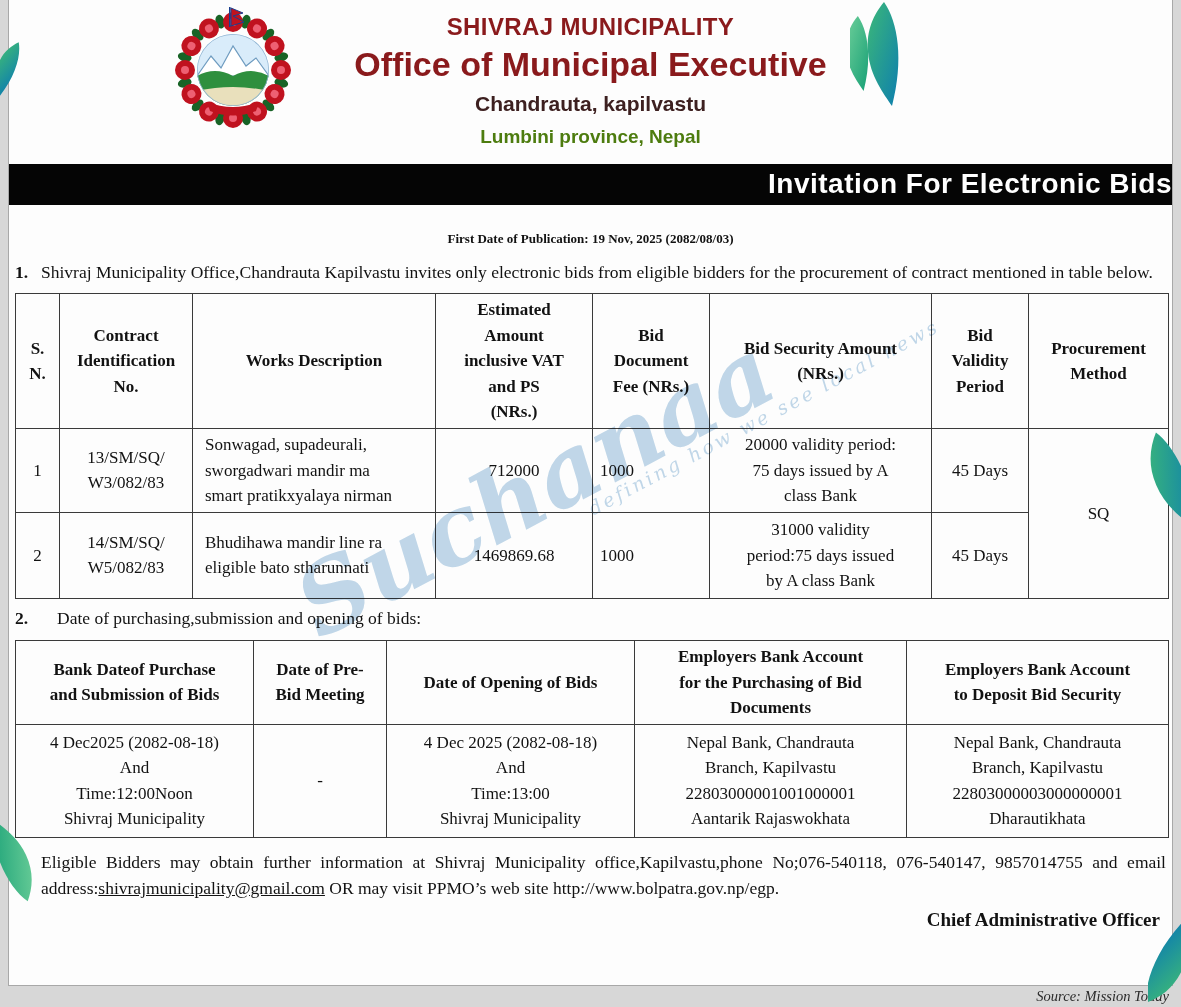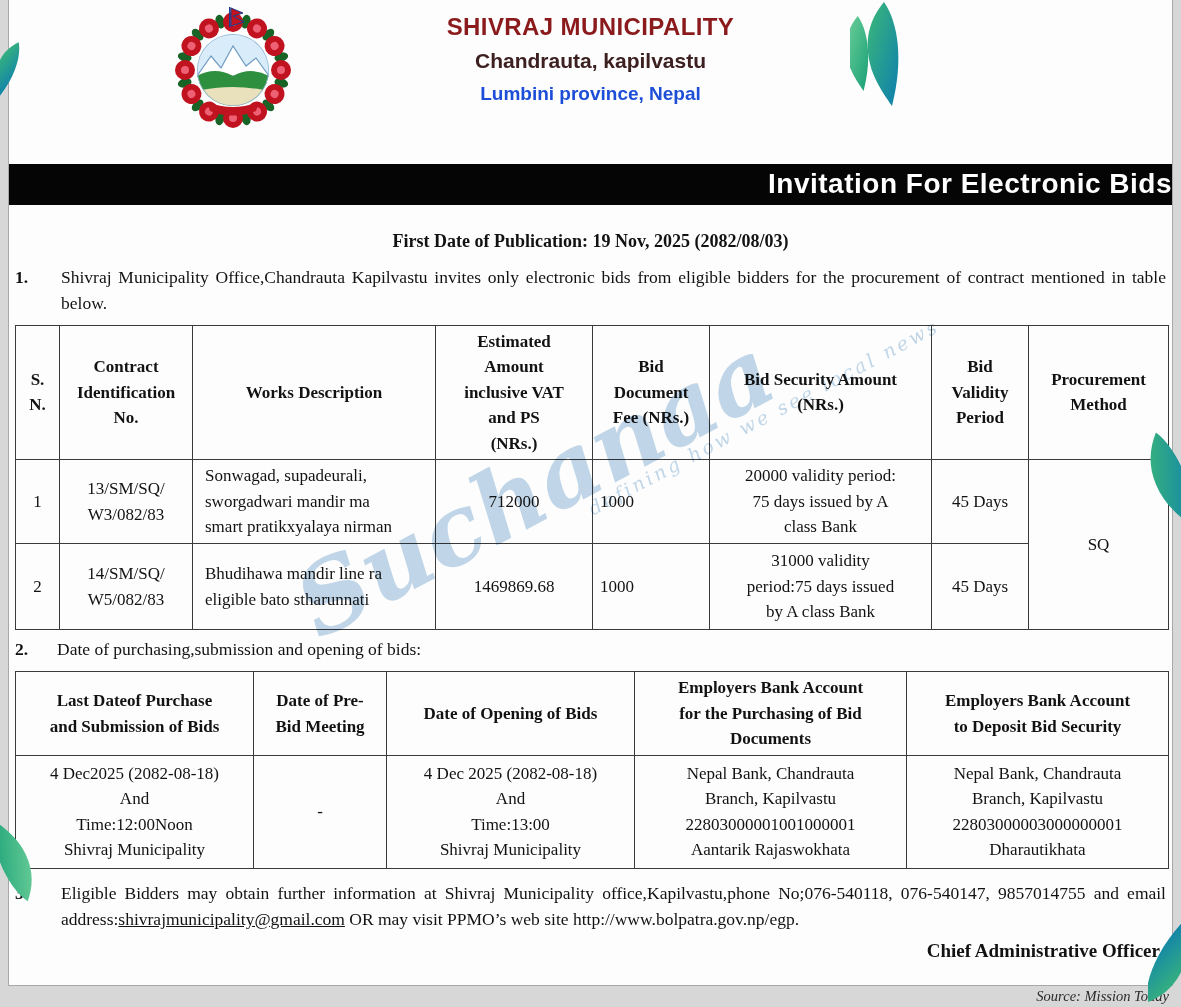--- a/index.html
+++ b/index.html
@@ -21,36 +21,36 @@
 
   
   .doc-header {
     position:relative; text-align:center; padding-top:13px; height:164px;
     font-family:"Liberation Sans", sans-serif;
   }
   .logo { position:absolute; left:160px; top:6px; width:128px; height:124px; }
   .h-municipality { font-size:24px; font-weight:bold; color:var(--accent-maroon, #8a1a1c); letter-spacing:0.4px; }
   .h-office { font-size:34px; font-weight:bold; color:var(--accent-maroon, #8a1a1c); margin-top:4px; }
   .h-location { font-size:21px; font-weight:bold; color:#3d2020; margin-top:8px; }
-  .h-province { font-size:19px; font-weight:bold; color:#1d4ed8; margin-top:10px; }
+  .h-province { font-size:19px; font-weight:bold; color:#4d7c0f; margin-top:10px; }
 
   .banner {
     height:41px; background:var(--banner-bg, #000);
     color:var(--banner-text, #fff); text-align:right;
     font-family:"Liberation Sans", sans-serif; font-weight:bold;
     font-size:28px; line-height:40px; letter-spacing:0.5px;
   }
 
   
   .doc-body { padding:0 6px; }
-  .pub { text-align:center; font-weight:bold; font-size:18px; margin:26px 0 12px; }
+  .pub { text-align:center; font-weight:bold; font-size:13px; margin:26px 0 12px; }
 
   .item { display:flex; font-size:17.5px; line-height:1.5; margin-bottom:8px; }
   .num  { flex:0 0 26px; font-weight:bold; }
-  .itext { flex:1 1 auto;margin-left:20px; }
+  .itext { flex:1 1 auto; }
   .just { text-align:justify; }
   .item2 { margin:6px 0 9px; }
   .item2 .itext { margin-left:16px; flex:0 1 auto;text-align:center; }
 
   table { border-collapse:collapse; width:100%; table-layout:fixed; font-size:17px; }
   th, td {
     border:1px solid #3a3a3a; text-align:center; vertical-align:middle;
     white-space:pre-line; line-height:1.5; padding:3px 4px;
   }
   th { font-weight:bold; }
@@ -165,20 +165,21 @@
             <circle cx="64" cy="64" r="36" fill="none" stroke="#8fb3d1" stroke-width="1.5"></circle>
           </g>
           <path d="M38,96 Q64,106 90,96 L87,105 Q64,114 41,105 Z" fill="#c0121f"></path>
           <g>
             <rect x="60" y="1" width="1.6" height="20" fill="#1a3f8f"></rect>
             <path d="M62,2 L74,7 L64,10 L75,16 L62,20 Z" fill="#c0121f" stroke="#1a3f8f" stroke-width="1"></path>
           </g>
         </svg>
       </div>
       <div class="h-municipality">SHIVRAJ MUNICIPALITY</div>
+      <div class="h-office">Office of Municipal Executive</div>
       <div class="h-location">Chandrauta, kapilvastu</div>
       <div class="h-province">Lumbini province, Nepal</div>
     </div>
 
     <div class="banner">Invitation For Electronic Bids</div>
 
     <div class="doc-body">
 
       <div class="pub">First Date of Publication: 19 Nov, 2025 (2082/08/03)</div>
 
@@ -261,21 +262,21 @@
       <table class="t2">
         <colgroup>
           <col style="width:238px">
             <col style="width:133px">
             <col style="width:248px">
             <col style="width:272px">
             <col style="width:262px">
         </colgroup>
         <tbody>
             <tr class="hdr">
-          <th>Last Dateof Purchase
+          <th>Bank Dateof Purchase
 and Submission of Bids</th>
           <th>Date of Pre-
 Bid Meeting</th>
           <th>Date of Opening of Bids</th>
           <th>Employers Bank Account
 for the Purchasing of Bid
 Documents</th>
           <th>Employers Bank Account
 to Deposit Bid Security</th>
         </tr>

